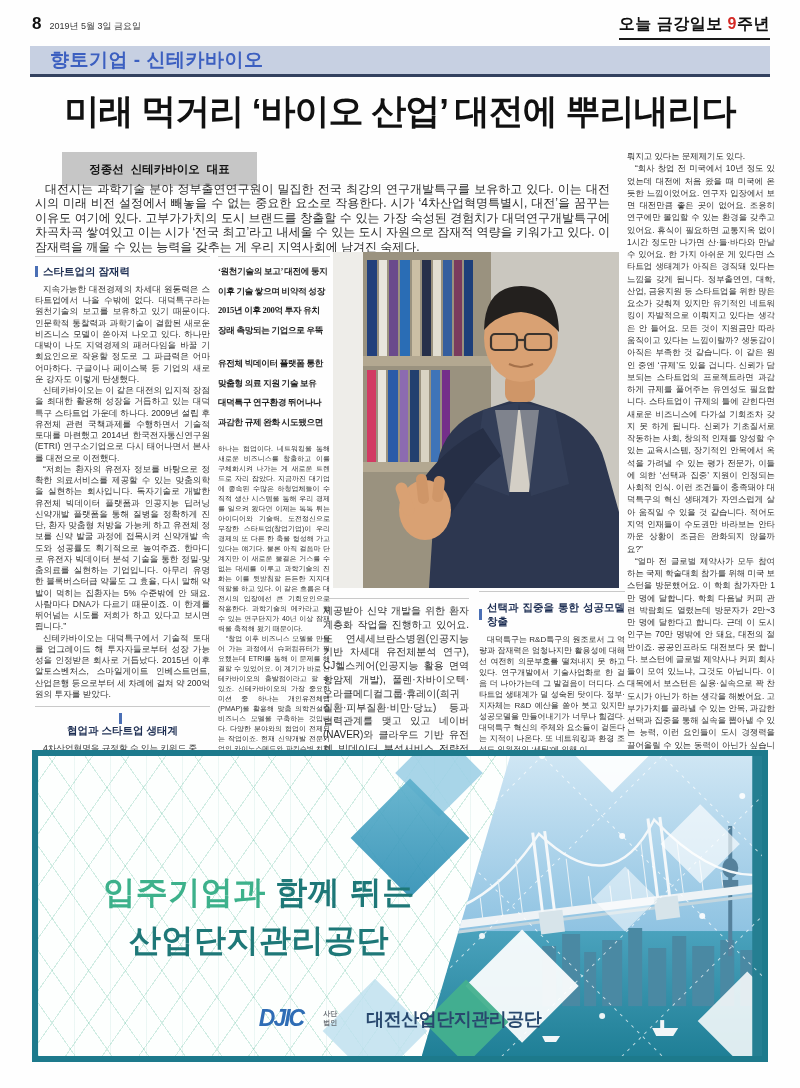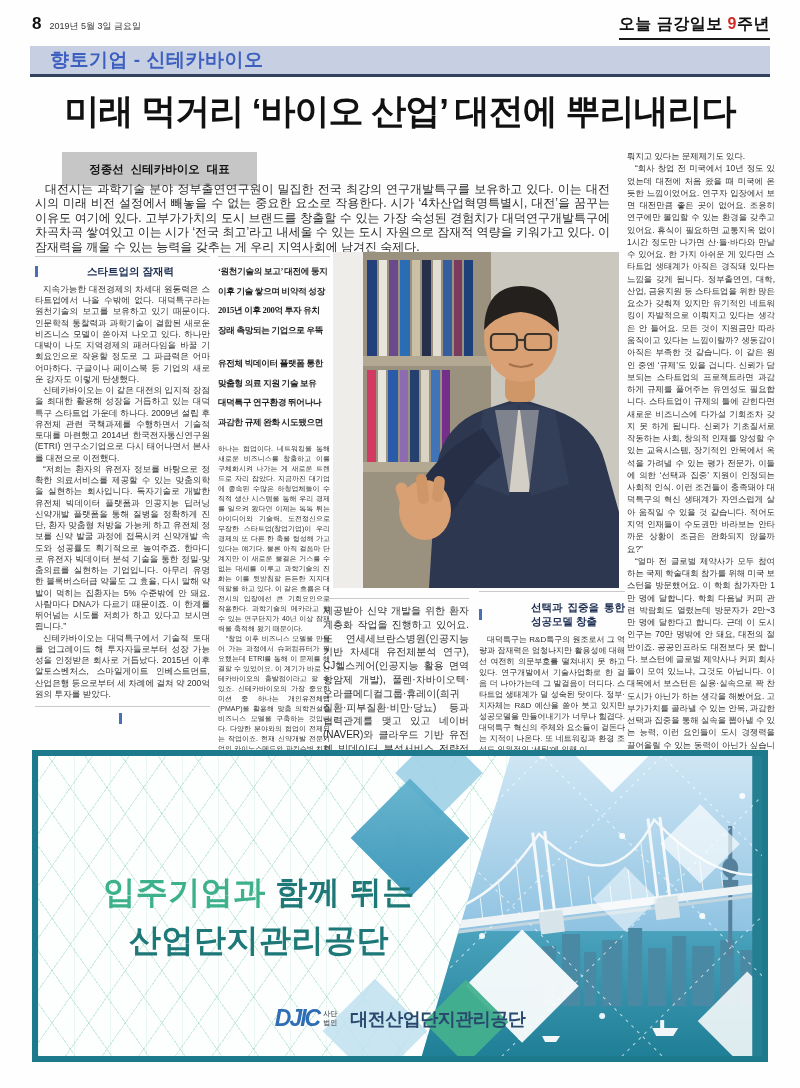--- a/index.html
+++ b/index.html
@@ -30,21 +30,21 @@
               display:flex;align-items:center;justify-content:center;
               font-size:11.5px;font-weight:bold;color:#111;font-family:Liberation Mono, monospace;}
   .lead{position:absolute;left:0;top:32px;width:575px;font-size:12px;line-height:1.2;
         text-align:justify;color:#2b2b2b;}
   .lead p{margin:0;text-indent:10px;}
 
   .col{position:absolute;text-align:justify;color:#2e2e2e;overflow:hidden;}
   .col p{margin:0;text-indent:8px;}
   .rule-top{border-top:1px solid #c9c9c9;padding-top:5px;}
   .sec-h{display:flex;align-items:center;font-size:10.5px;font-weight:bold;color:#1c2d52;
-         margin:3px 0 5px 0;gap:44px;}
+         margin:3px 0 5px 0;}
   .sec-h .bar{width:3px;height:11px;background:#4a6fb5;margin-right:5px;flex:0 0 auto;}
 
   .colA{left:0;top:106px;width:175px;height:492px;font-size:8.6px;line-height:1.31;}
   .colB{left:183px;top:106px;width:112px;height:492px;font-size:7px;line-height:1.43;}
   .pullquote{font-family:"Liberation Serif","DejaVu Serif",serif;font-weight:bold;color:#1e1e1e;
              font-size:8.6px;line-height:19.5px;letter-spacing:-0.3px;text-align:left;margin-bottom:12px;}
   .pullquote div{white-space:nowrap;}
   .pq-gap{height:14px;}
 
   .photo{position:absolute;left:298px;top:102px;width:286px;height:336px;overflow:hidden;background:#cfccc4;}
@@ -65,21 +65,21 @@
       clip-path:polygon(26% 0, 100% 0, 100% 100%, 0 100%);}
   .ad-imagery svg{width:100%;height:100%;display:block;}
   .diamond{position:absolute;transform:rotate(45deg);}
   .d1{width:62px;height:62px;left:370px;top:-14px;background:#9fd0e6;opacity:.9;}
   .d2{width:84px;height:84px;left:330px;top:40px;background:linear-gradient(135deg,#5db0cc,#2f8fb4);opacity:.92;}
   .d3{width:60px;height:60px;left:398px;top:236px;background:#43b08e;opacity:.95;}
   .d4{width:74px;height:74px;left:300px;top:238px;background:#bfe0ee;opacity:.85;}
   .ad-slogan{position:absolute;left:56px;top:112px;width:330px;text-align:center;
              font-weight:800;font-size:32px;letter-spacing:0.5px;line-height:48px;}
   .ad-logo{position:absolute;left:50%;bottom:24px;transform:translateX(-50%);
-           display:flex;align-items:center;gap:4px;white-space:nowrap;}
+           display:flex;align-items:center;gap:20px;white-space:nowrap;}
   .logo-acronym{font-style:italic;font-weight:900;font-size:23px;color:#2f6db5;letter-spacing:-2px;}
   .logo-type{display:flex;flex-direction:column;font-size:7px;line-height:1.15;color:#6a6f76;font-weight:bold;}
   .logo-name{font-size:18px;font-weight:700;color:#28486e;letter-spacing:-0.5px;padding-left:9px;}
 </style>
 </head>
 <body>
 
 <div id="canvas">
 
   <div class="hdr">

